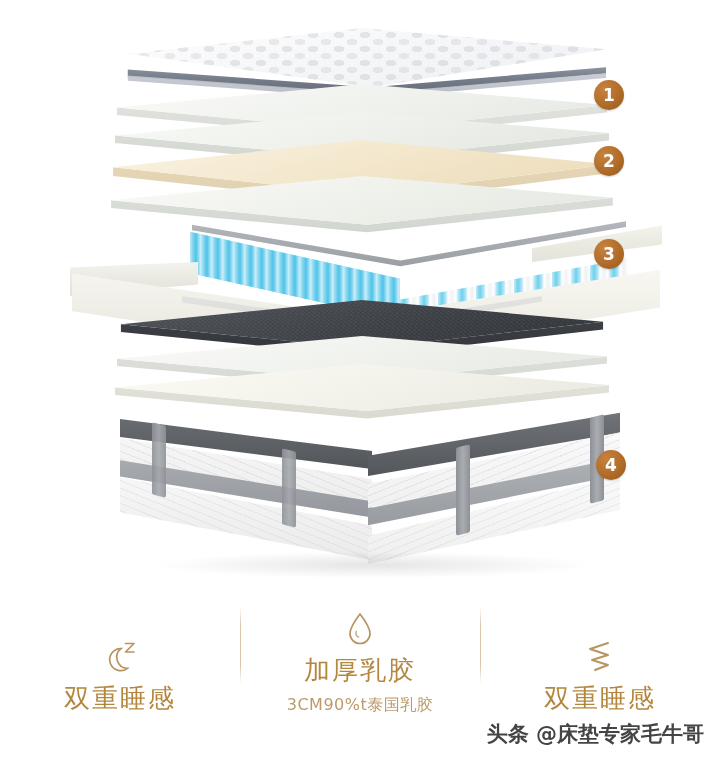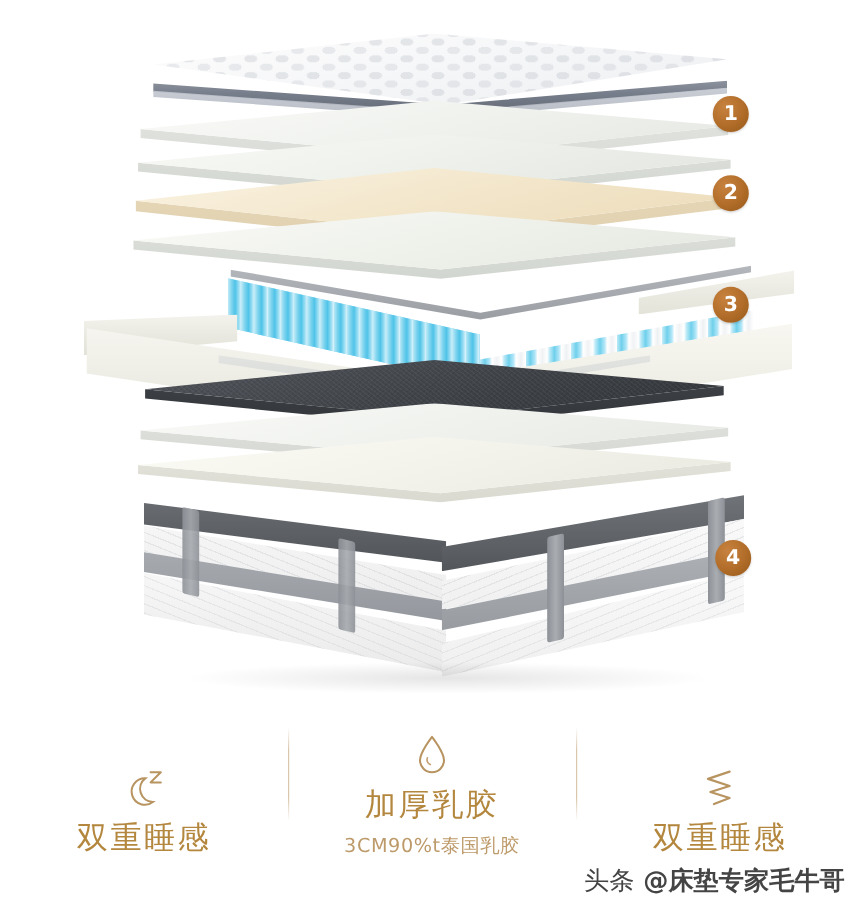--- a/index.html
+++ b/index.html
@@ -137,21 +137,21 @@
     position: absolute;
     right: 16px; bottom: 14px;
     font-size: 21px;
     color: #2b2b2b;
     font-family: "DejaVu Sans", sans-serif;
     font-weight: bold;
     opacity: .88;
     white-space: nowrap;
     letter-spacing: 0px;
   }
-  #watermark .wm-head { font-weight: normal; }
+  #watermark .wm-head { font-weight: bold; }
 </style>
 </head>
 <body>
 
 <div id="page">
 
   <div id="diagram">
 
     <div class="poly" id="layer1-top"></div>
     <div class="poly" id="layer1-quilt"></div>

